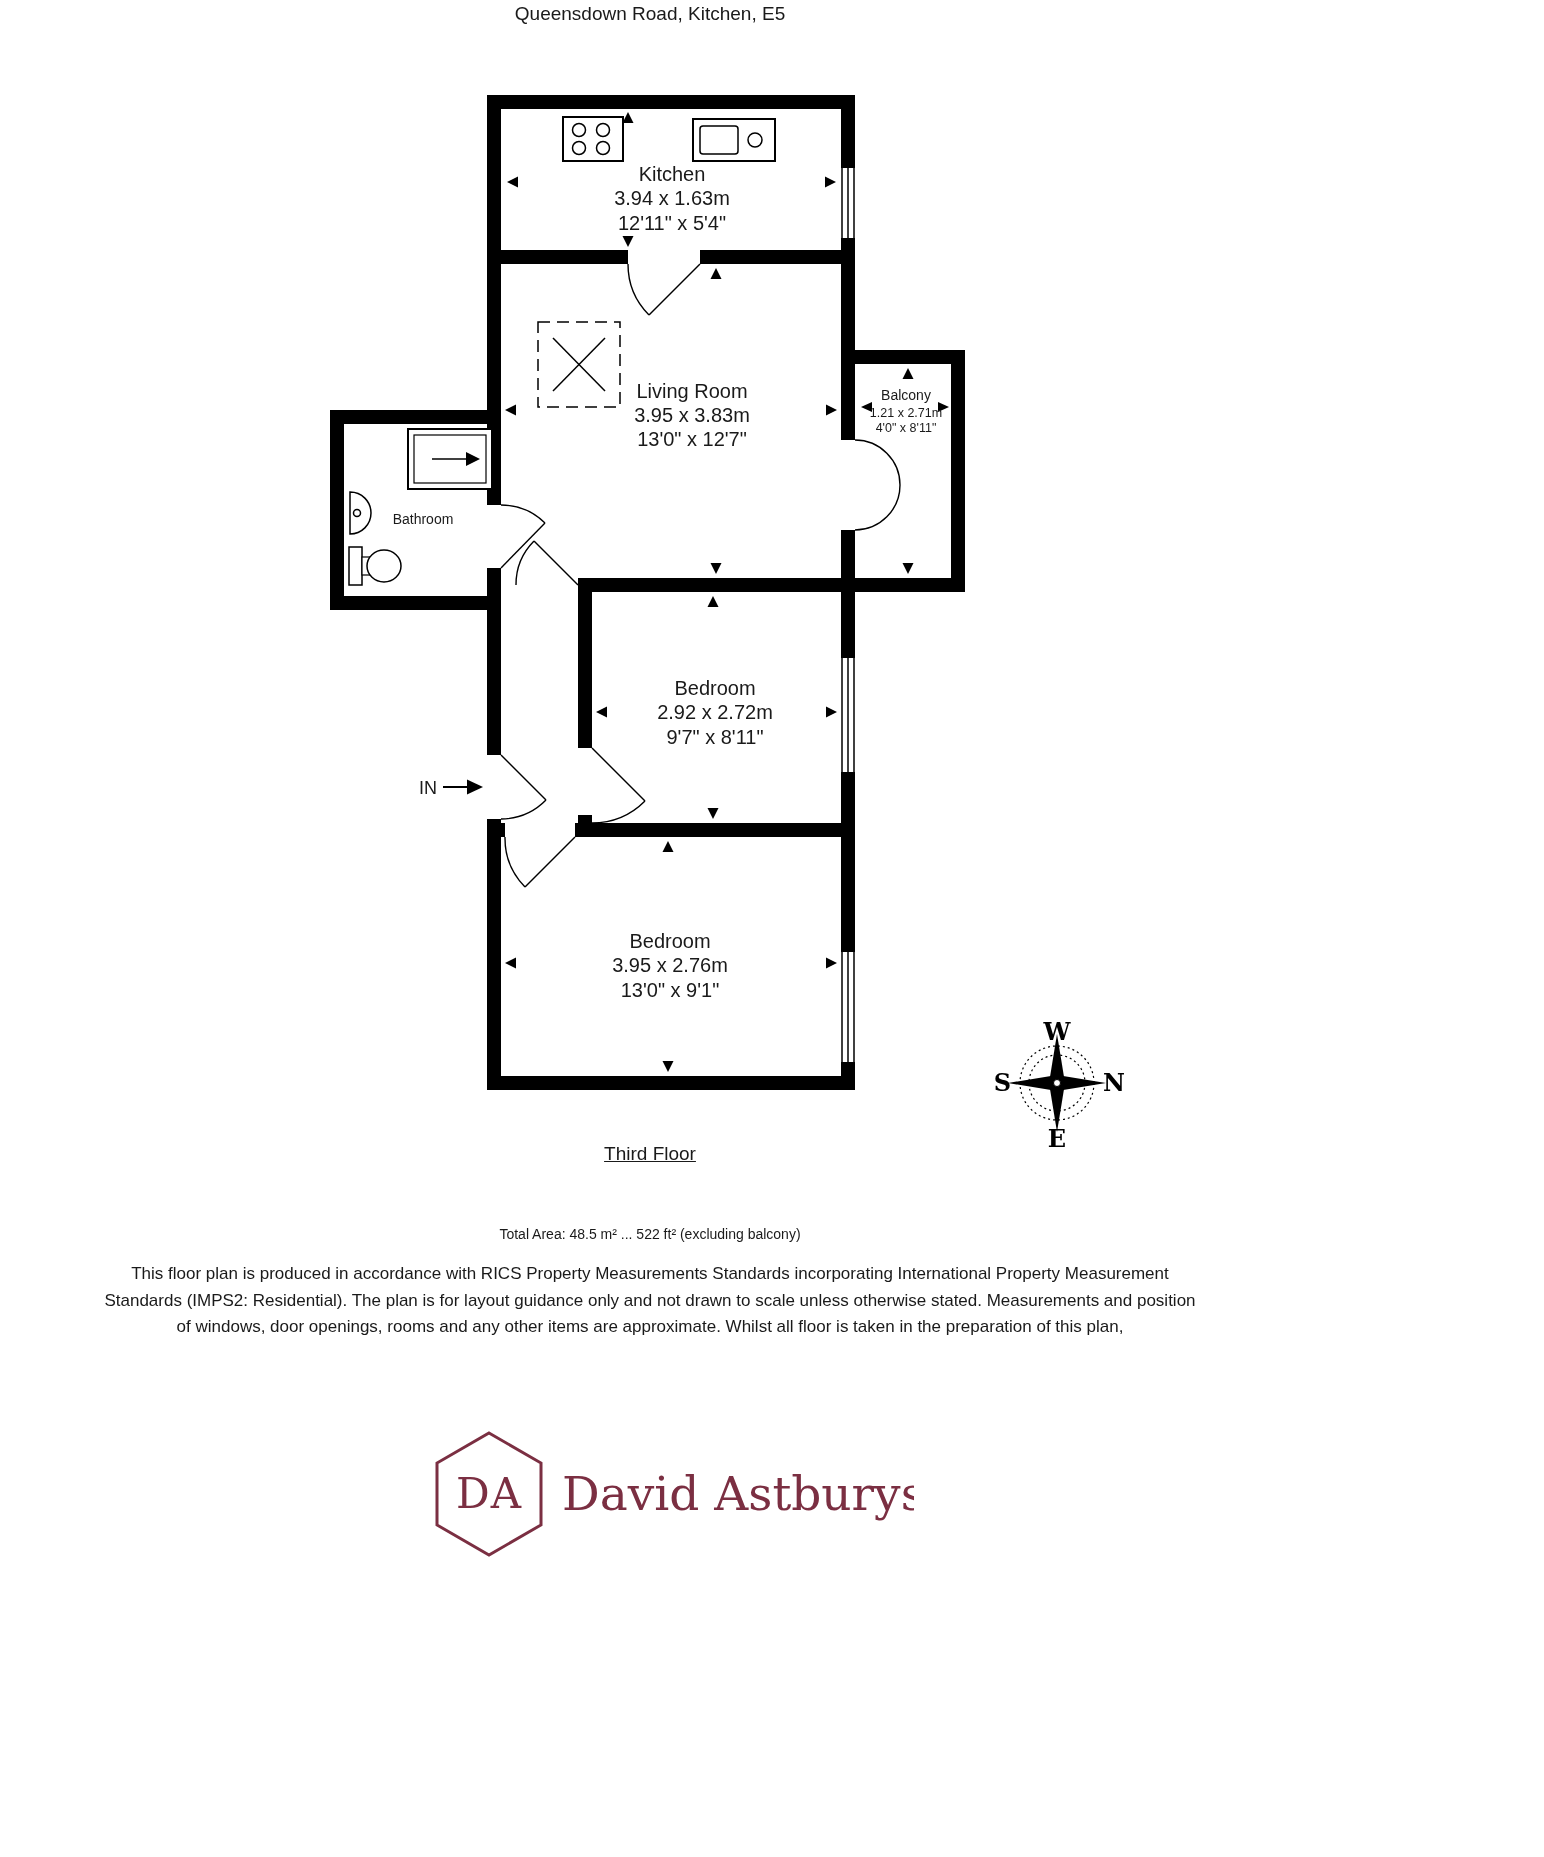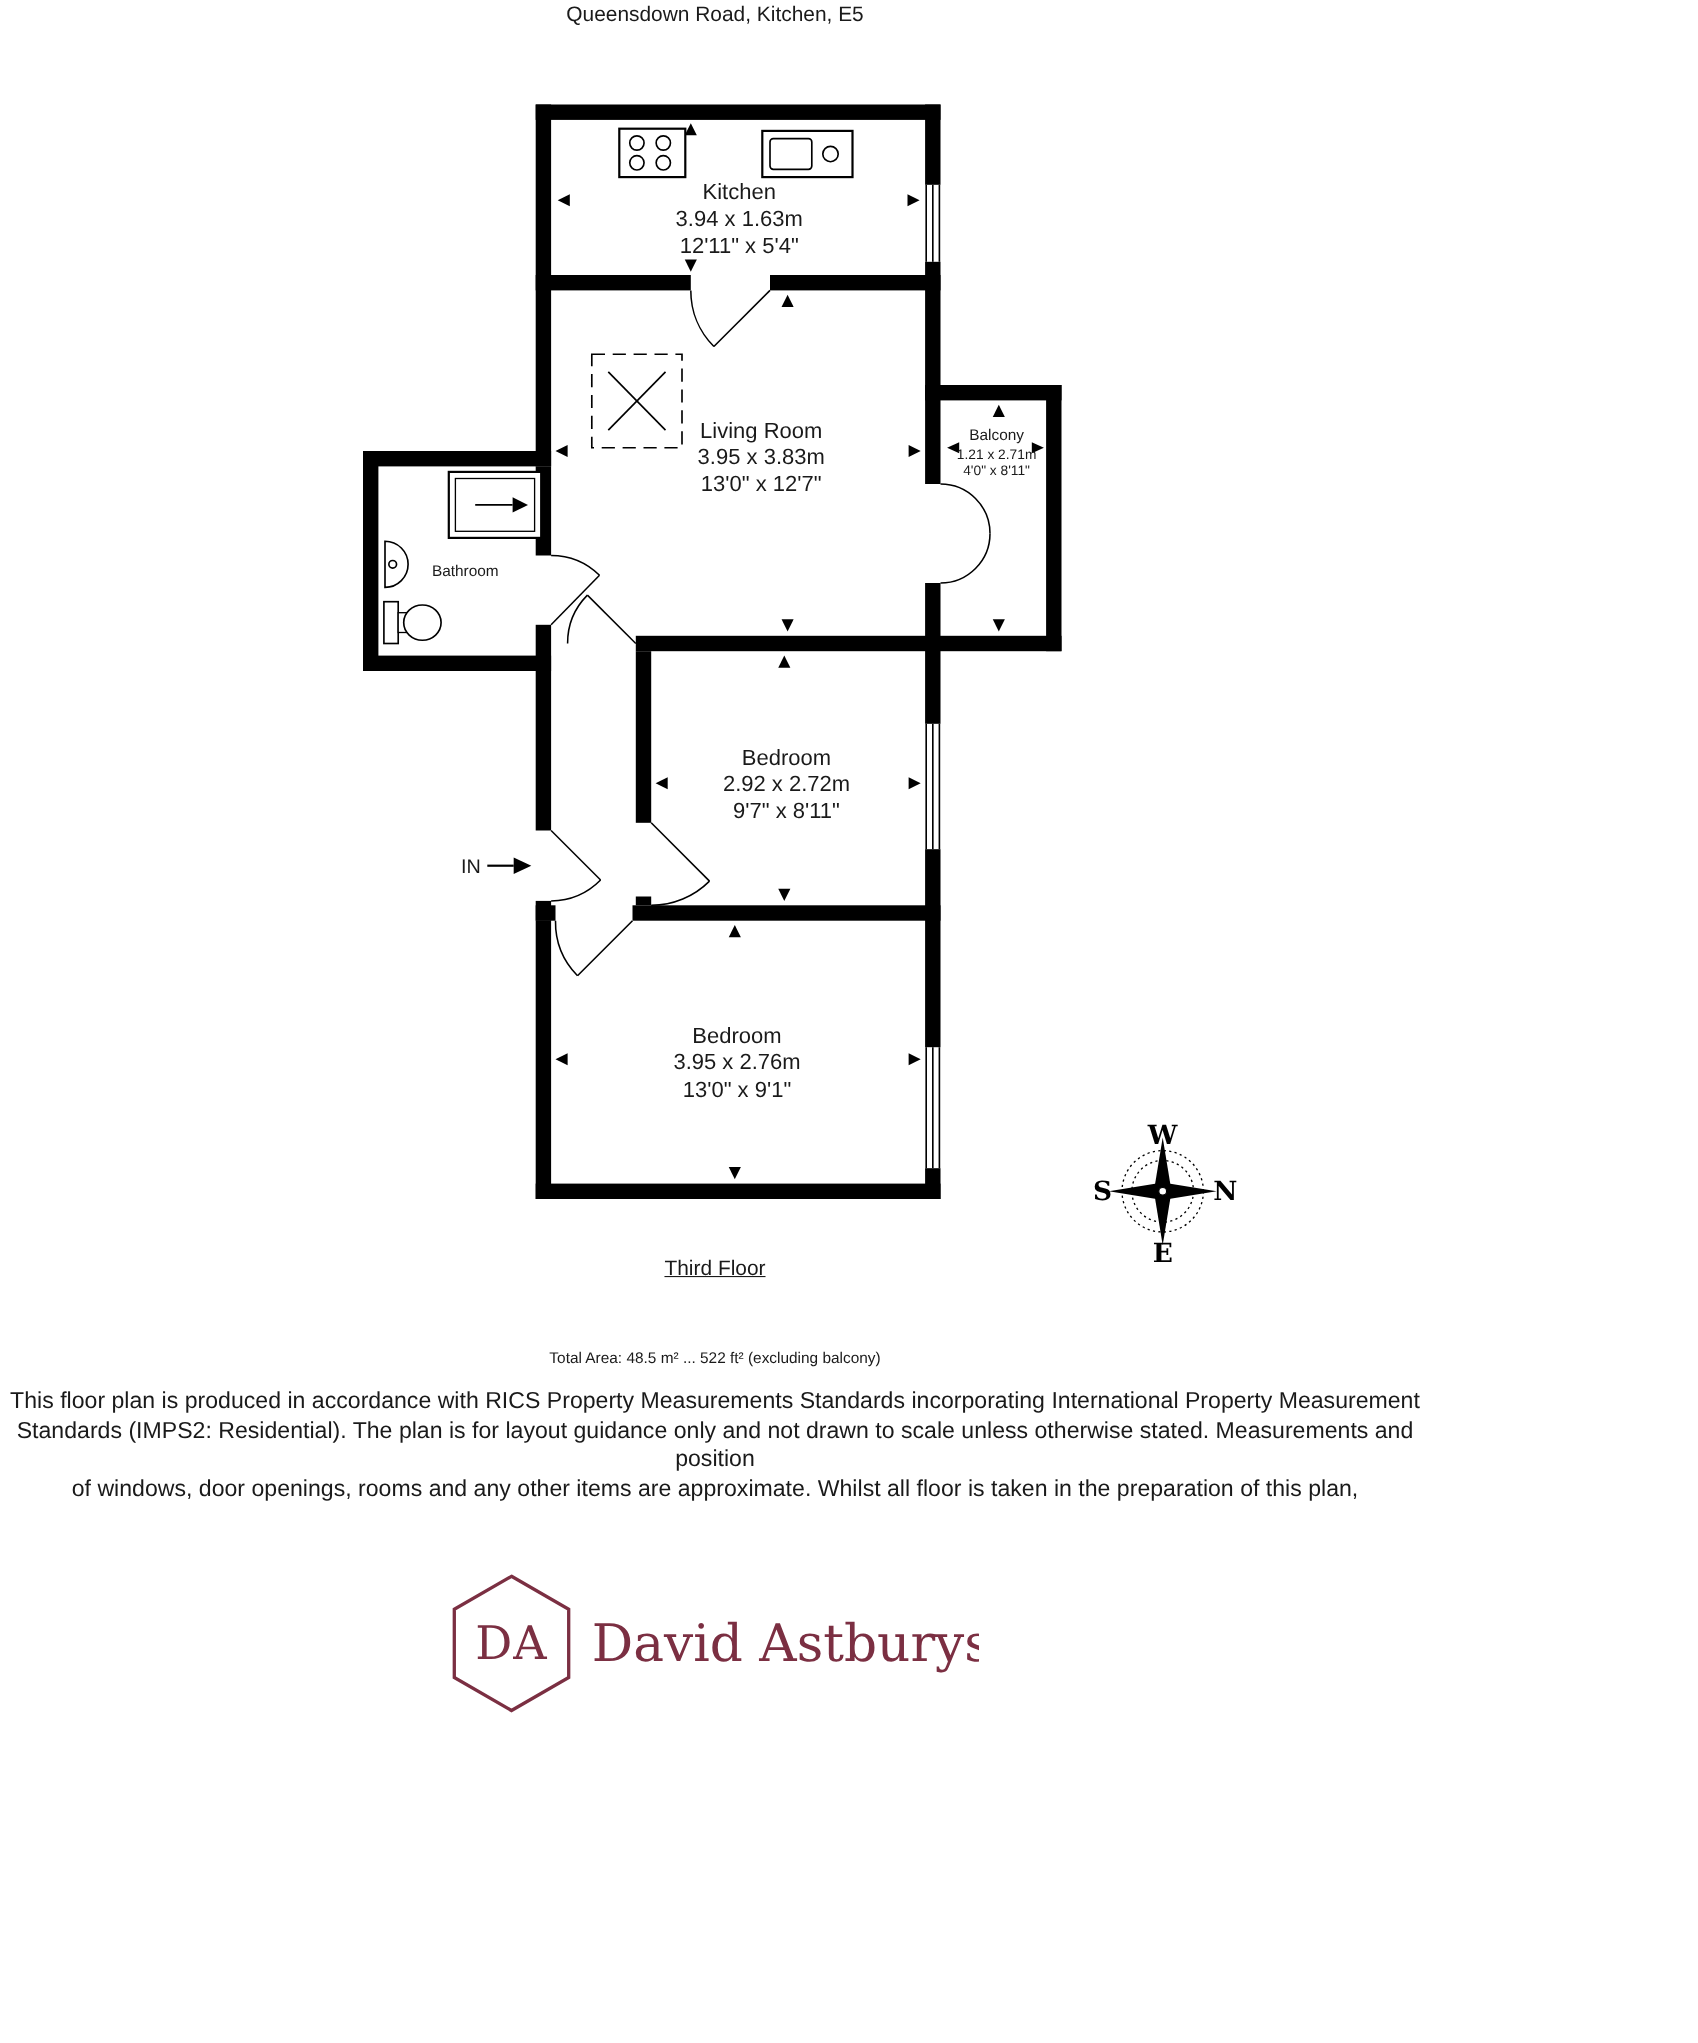--- a/index.html
+++ b/index.html
@@ -6,33 +6,33 @@
   html,body { background:#fff; }
   body {
     width:1544px; height:1857px; position:relative;
     font-family:"Liberation Sans", sans-serif; color:#1a1a1a;
     overflow:hidden;
   }
   .col { position:absolute; left:0; width:1300px; text-align:center; }
   .page-title   { top:3px;    font-size:19px; }
   .floor-label  { top:1143px; font-size:19px;text-decoration:underline; }
   .total-area   { top:1226px; font-size:14px; }
-  .disclaimer   { top:1261px; font-size:21px; line-height:26.5px; }
+  .disclaimer   { top:1261px; font-size:17px; line-height:26.5px; }
   .plan-svg { position:absolute; left:0; top:0; }
 
   
   text { fill:#1a1a1a; font-family:"Liberation Sans", sans-serif; }
   .t20 { font-size:20px; }
   .t14 { font-size:14px; }
   .t12 { font-size:12.5px; }
   .t18 { font-size:18px; }
   .compass-letter { font-family:"DejaVu Serif", serif; font-size:24px; font-weight:bold; fill:#000; }
 
   
-  .brand { top:1430px; display:flex; justify-content:center; align-items:flex-start; }
+  .brand { top:1430px; display:flex; justify-content:center; align-items:flex-start;margin-left:24px; }
   .brand svg { color:var(--brand,#7b2f42); }
   .brand-da   { font-family:"DejaVu Serif", serif; font-size:42px; fill:currentColor; letter-spacing:1px; }
   .brand-name { font-family:"DejaVu Serif", serif; font-size:47px; fill:currentColor; }
 </style>
 </head>
 <body>
 
 <div class="col page-title">Queensdown Road, Kitchen, E5</div>
 
 <svg class="plan-svg" width="1544" height="1200" viewBox="0 0 1544 1200" aria-hidden="true">

